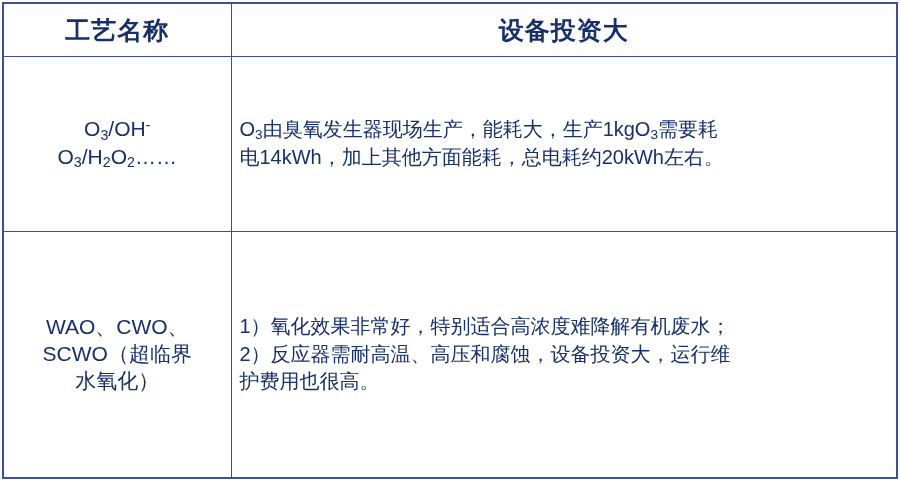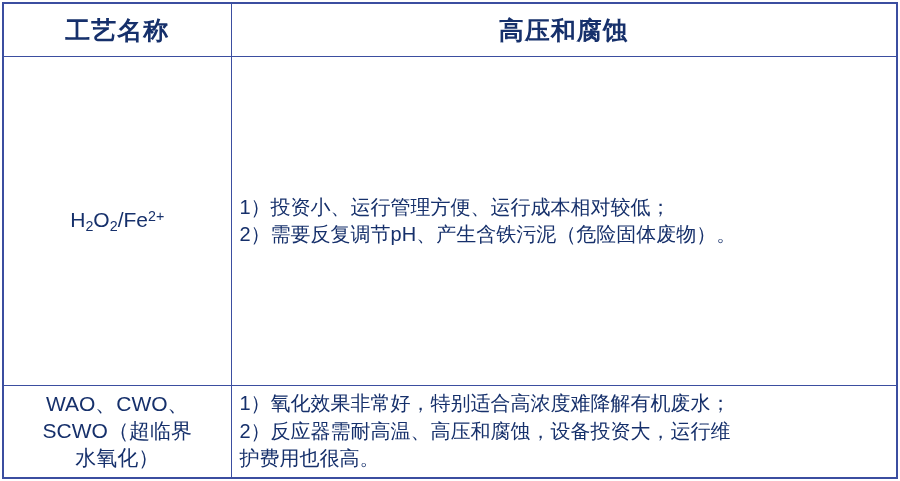--- a/index.html
+++ b/index.html
@@ -82,31 +82,32 @@
 
 <div class="table-wrap">
   <table class="proc-table">
     <colgroup>
         <col class="c1">
         <col class="c2">
       </colgroup>
     <thead>
       <tr>
         <th class="hdr-cell">工艺名称</th>
-        <th class="hdr-cell">高压和腐蚀</th>
+        <th class="hdr-cell">设备投资大</th>
       </tr>
     </thead>
     <tbody>
-      <tr>
+      <tr class="row-h2">
         <td class="name-cell">
-          <span class="line">H<sub>2</sub>O<sub>2</sub>/Fe<sup>2+</sup></span>
+          <span class="line">O<sub>3</sub>/OH<sup>-</sup></span>
+          <span class="line">O<sub>3</sub>/H<sub>2</sub>O<sub>2</sub>……</span>
         </td>
         <td class="feat-cell">
-          <span class="line">1）投资小、运行管理方便、运行成本相对较低；</span>
-          <span class="line">2）需要反复调节pH、产生含铁污泥（危险固体废物）。</span>
+          <span class="line">O<sub>3</sub>由臭氧发生器现场生产，能耗大，生产1kgO<sub>3</sub>需要耗</span>
+          <span class="line">电14kWh，加上其他方面能耗，总电耗约20kWh左右。</span>
         </td>
       </tr>
       <tr class="row-h3">
         <td class="name-cell">
           <span class="line">WAO、CWO、</span>
           <span class="line">SCWO（超临界</span>
           <span class="line">水氧化）</span>
         </td>
         <td class="feat-cell">
           <span class="line">1）氧化效果非常好，特别适合高浓度难降解有机废水；</span>

